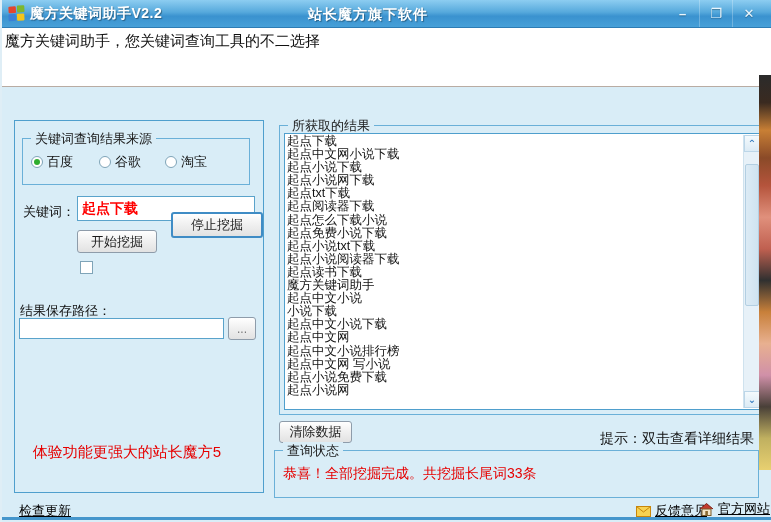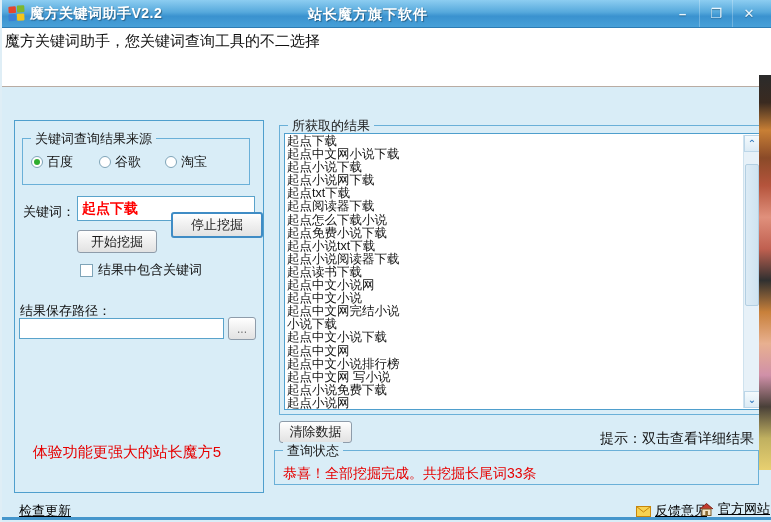--- a/index.html
+++ b/index.html
@@ -131,21 +131,21 @@
     position:absolute; left:1px; top:29px; width:14px; height:142px;
     background:linear-gradient(90deg,#dcebf5,#cfe3f0); border:1px solid #b3cfe2;
     border-radius:2px;
   }
 
   .btn-clear { position:absolute; left:277px; top:421px; width:73px; height:22px; }
   .hint {
     position:absolute; right:17px; top:430px; font-size:14px; color:#111;
   }
 
-  .status-box { left:272px; top:450px; width:485px; height:35px; }
+  .status-box { left:272px; top:450px; width:485px; height:48px; }
   .status-msg {
     position:absolute; left:8px; top:14px; font-size:14px; color:#e60000;
   }
 
   
   .footer-link {
     position:absolute; font-size:13px; color:#000; text-decoration:underline;
     cursor:default;
   }
   .link-update { left:17px; top:502px; }
@@ -213,21 +213,20 @@
   </div>
 
   <span class="kw-label">关键词：</span>
   <input class="kw-input" value="起点下载" style="">
 
   <div class="btn btn-start">开始挖掘</div>
   <div class="btn btn-stop">停止挖掘</div>
 
   <div class="chk-row">
     <span class="checkbox"></span>
-    <span class="chk-label">结果中包含关键词</span>
   </div>
 
   <span class="path-label">结果保存路径：</span>
   <input class="path-input" value="" style="">
   <div class="btn btn-browse">...</div>
 
   <div class="promo">体验功能更强大的站长魔方5</div>
 
   <div class="groupbox results-box">
     <span class="group-label">所获取的结果</span>
@@ -237,23 +236,22 @@
           <div class="list-item">起点中文网小说下载</div>
           <div class="list-item">起点小说下载</div>
           <div class="list-item">起点小说网下载</div>
           <div class="list-item">起点txt下载</div>
           <div class="list-item">起点阅读器下载</div>
           <div class="list-item">起点怎么下载小说</div>
           <div class="list-item">起点免费小说下载</div>
           <div class="list-item">起点小说txt下载</div>
           <div class="list-item">起点小说阅读器下载</div>
           <div class="list-item">起点读书下载</div>
-          <div class="list-item">起点中文小说网</div>
+          <div class="list-item">魔方关键词助手</div>
           <div class="list-item">起点中文小说</div>
-          <div class="list-item">起点中文网完结小说</div>
           <div class="list-item">小说下载</div>
           <div class="list-item">起点中文小说下载</div>
           <div class="list-item">起点中文网</div>
           <div class="list-item">起点中文小说排行榜</div>
           <div class="list-item">起点中文网 写小说</div>
           <div class="list-item">起点小说免费下载</div>
           <div class="list-item">起点小说网</div>
         </div>
       <div class="scrollbar">
         <div class="sb-btn sb-up">⌃</div>

